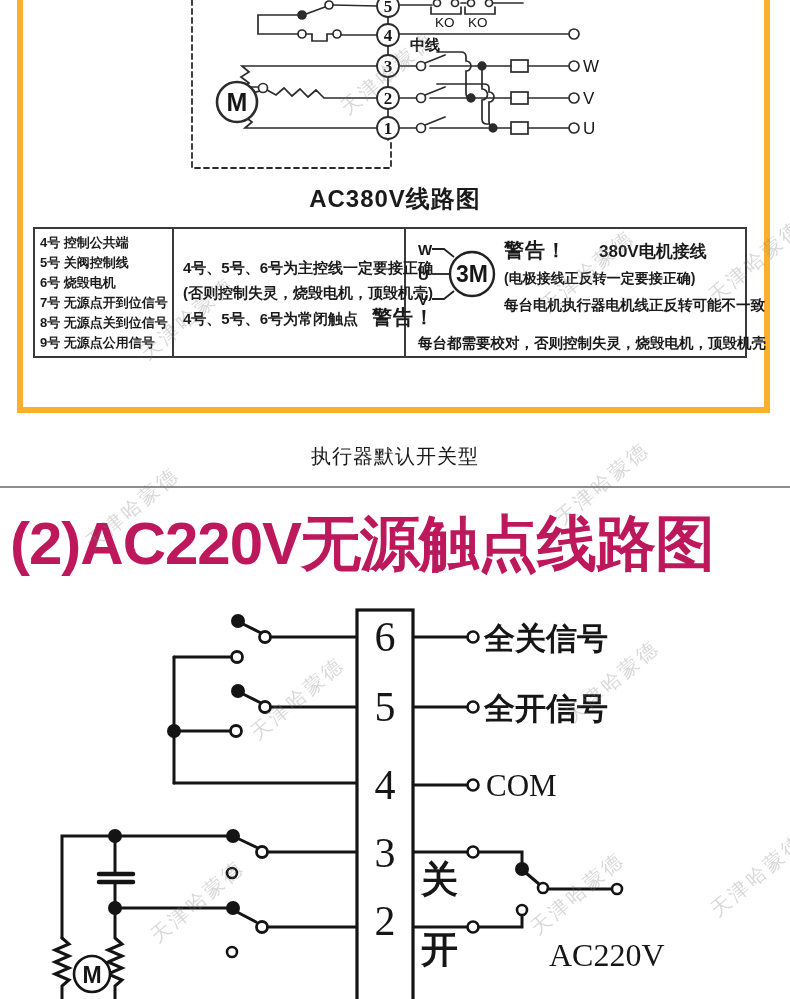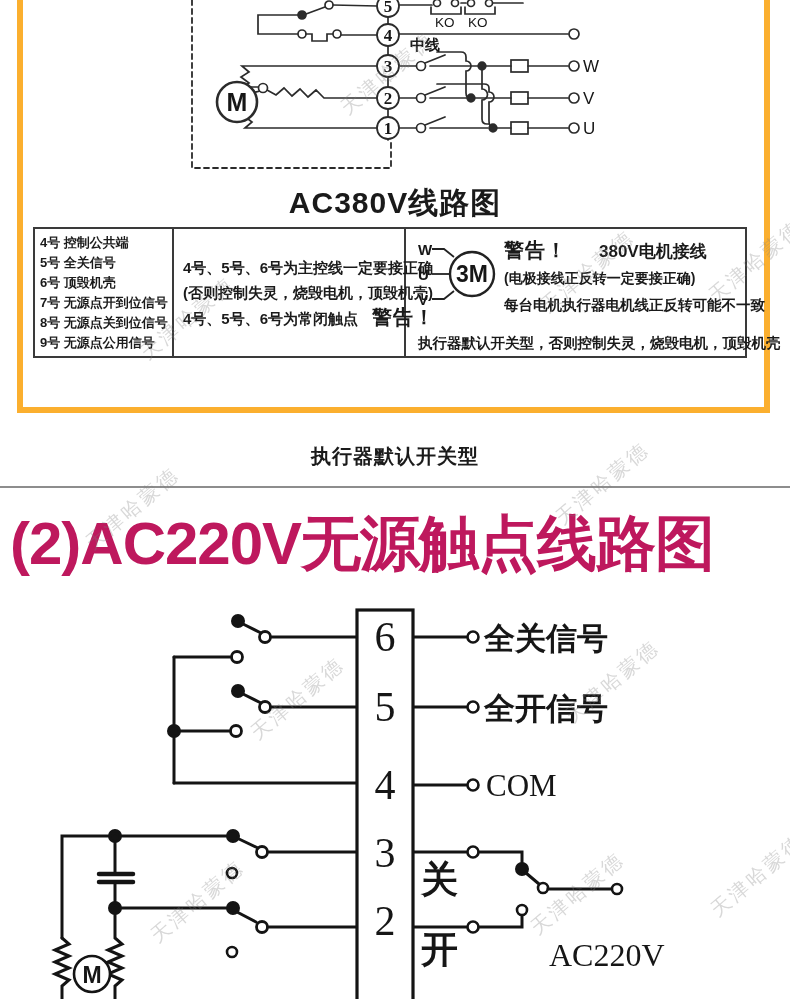--- a/index.html
+++ b/index.html
@@ -10,21 +10,21 @@
          border:6px solid #FBAF2F;background:#ffffff;box-sizing:border-box;z-index:1;}
   
   .wm{position:absolute;z-index:6;color:rgba(125,125,125,0.30);font-size:20px;
       letter-spacing:3px;transform:rotate(-40deg);white-space:nowrap;pointer-events:none;}
   
   .diag{position:absolute;z-index:3;}
   svg text{font-family:"Liberation Sans",sans-serif;fill:#161616;stroke:none;}
   svg text.serif{font-family:"Liberation Serif",serif;}
   
   .ac380-title{position:absolute;left:0;top:183px;width:790px;text-align:center;z-index:3;
-               font-size:30px;font-weight:700;letter-spacing:1px;}
+               font-size:24px;font-weight:700;letter-spacing:1px;}
   
   .wtable{position:absolute;left:33px;top:227px;width:714px;height:131px;z-index:3;
           display:flex;border:2px solid #3a3a3a;box-sizing:border-box;background:#fff;}
   .wtable .col{box-sizing:border-box;}
   .col1{width:139px;border-right:2px solid #3a3a3a;padding:4px 5px;
         font-size:13px;font-weight:600;line-height:20px;white-space:nowrap;}
   .col2{width:232px;border-right:2px solid #3a3a3a;padding:4px 4px 4px 9px;
         display:flex;flex-direction:column;justify-content:center;
         font-size:15px;font-weight:700;line-height:25px;white-space:nowrap;}
   .warn2{font-size:20px;font-weight:900;margin-left:14px;letter-spacing:1px;}
@@ -32,21 +32,21 @@
   .c3-glyph{position:absolute;left:4px;top:6px;}
   .c3-top{margin-left:98px;margin-top:8px;}
   .c3-row1{display:flex;align-items:baseline;}
   .c3-warn{font-size:20px;font-weight:900;letter-spacing:1px;}
   .c3-l1{font-size:17px;margin-left:32px;}
   .c3-l2{font-size:14px;margin-top:6px;white-space:nowrap;}
   .c3-l3{font-size:14.5px;margin-top:8px;margin-left:0px;white-space:nowrap;}
   .c3-l4{position:absolute;left:12px;bottom:3px;font-size:14.5px;white-space:nowrap;}
   
   .caption{position:absolute;left:0;top:443px;width:790px;text-align:center;z-index:3;
-           font-size:20px;font-weight:700;letter-spacing:1px;}
+           font-size:20px;font-weight:400;letter-spacing:1px;}
   .divider{position:absolute;left:0;top:486px;width:790px;height:2px;background:#8d8d8d;z-index:2;}
   .heading{position:absolute;left:10px;top:504px;width:780px;z-index:3;
            font-size:60px;font-weight:900;letter-spacing:-1px;color:#be185d;}
 </style>
 </head>
 <body>
 
 <div class="frame"></div>
 
 <svg class="diag" style="left:0;top:0;" width="790" height="180" viewBox="0 0 790 180">
@@ -140,22 +140,22 @@
   <text x="583" y="104" font-size="17">V</text>
   <text x="583" y="134" font-size="17">U</text>
   <text x="237" y="111" font-size="25" font-weight="900" text-anchor="middle">M</text>
 </svg>
 
 <div class="ac380-title">AC380V线路图</div>
 
 <div class="wtable">
   <div class="col col1">
     <div>4号 控制公共端</div>
-    <div>5号 全关信号</div>
-    <div>6号 顶毁机壳</div>
+    <div>5号 关阀控制线</div>
+    <div>6号 烧毁电机</div>
     <div>7号 无源点开到位信号</div>
     <div>8号 无源点关到位信号</div>
     <div>9号 无源点公用信号</div>
   </div>
   <div class="col col2">
     <div>4号、5号、6号为主控线一定要接正确</div>
     <div>(否则控制失灵，烧毁电机，顶毁机壳)</div>
     <div>
       <span>4号、5号、6号为常闭触点</span><span class="warn2">警告！</span>
     </div>
@@ -174,21 +174,21 @@
       <text x="62" y="47" font-size="23" font-weight="700" text-anchor="middle">3M</text>
     </svg>
     <div class="c3-top">
       <div class="c3-row1">
         <span class="c3-warn">警告！</span>
         <span class="c3-l1">380V电机接线</span>
       </div>
       <div class="c3-l2">(电极接线正反转一定要接正确)</div>
       <div class="c3-l3">每台电机执行器电机线正反转可能不一致</div>
     </div>
-    <div class="c3-l4">执行器默认开关型，否则控制失灵，烧毁电机，顶毁机壳</div>
+    <div class="c3-l4">每台都需要校对，否则控制失灵，烧毁电机，顶毁机壳</div>
   </div>
 </div>
 
 <div class="caption">执行器默认开关型</div>
 <div class="divider"></div>
 <div class="heading">(2)AC220V无源触点线路图</div>
 
 <svg class="diag" style="left:0;top:600px;" width="790" height="399" viewBox="0 0 790 399">
   <g stroke="#141414" stroke-width="3" fill="none" stroke-linecap="round">
 

